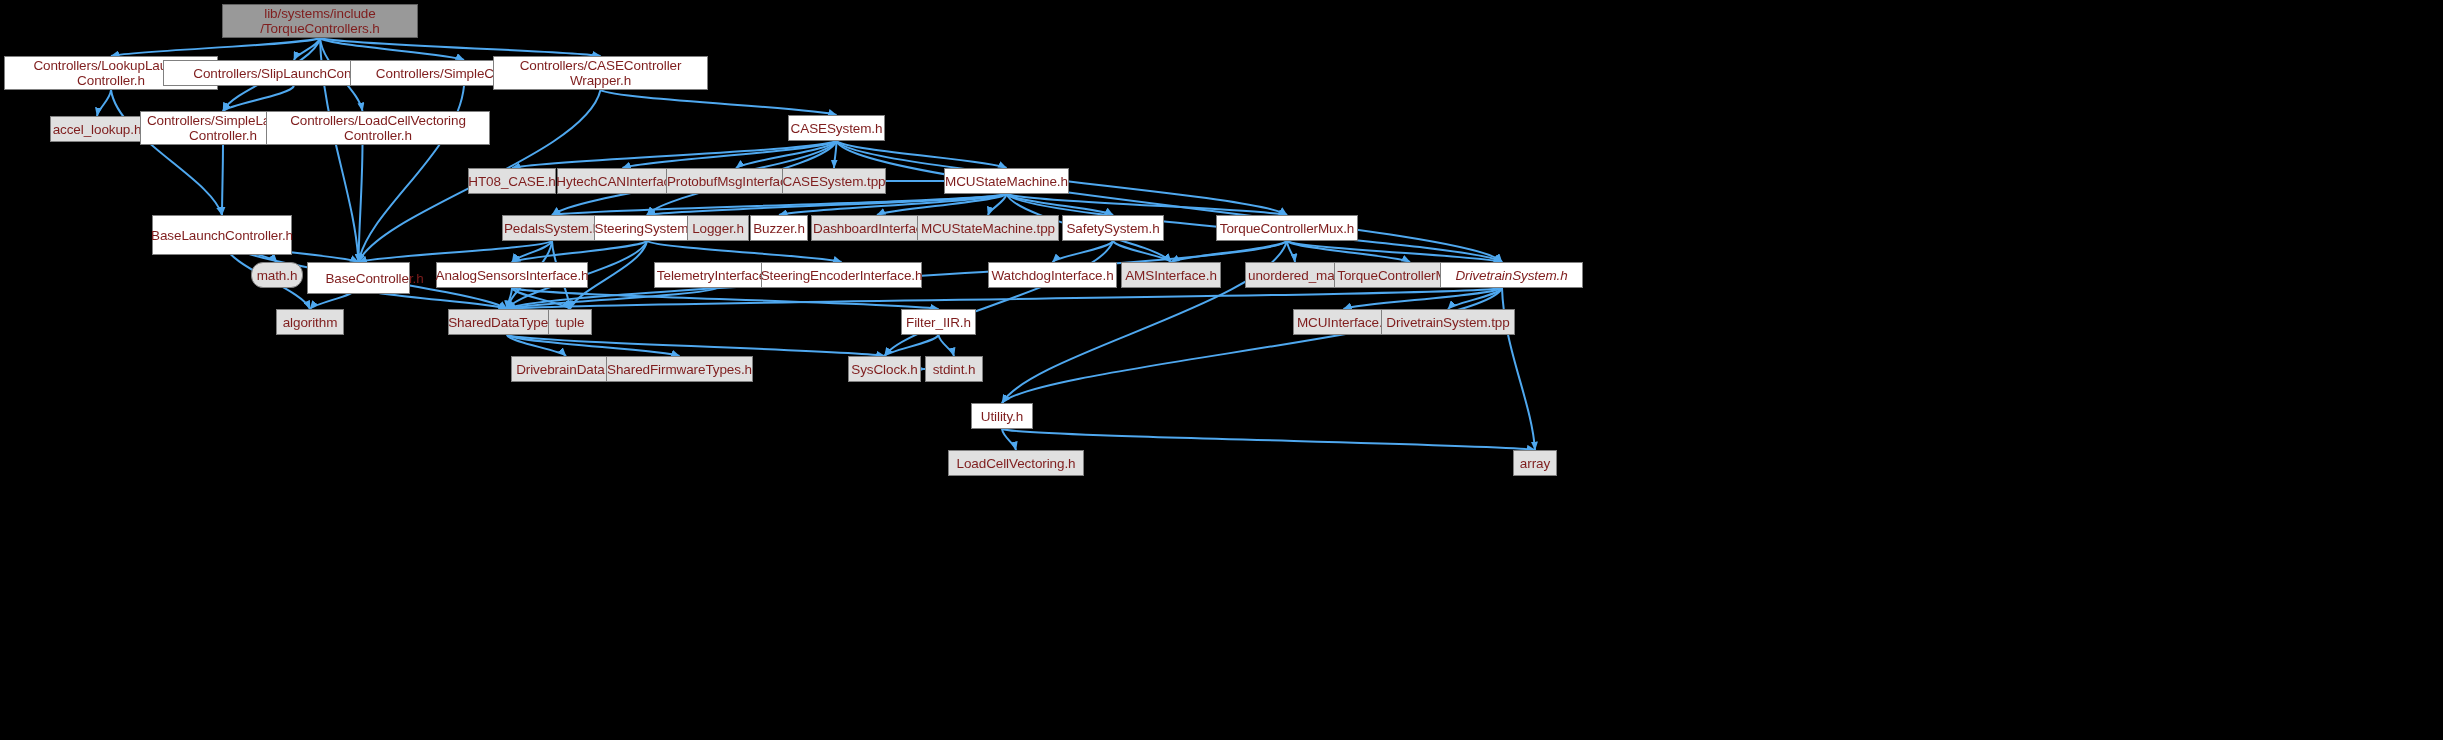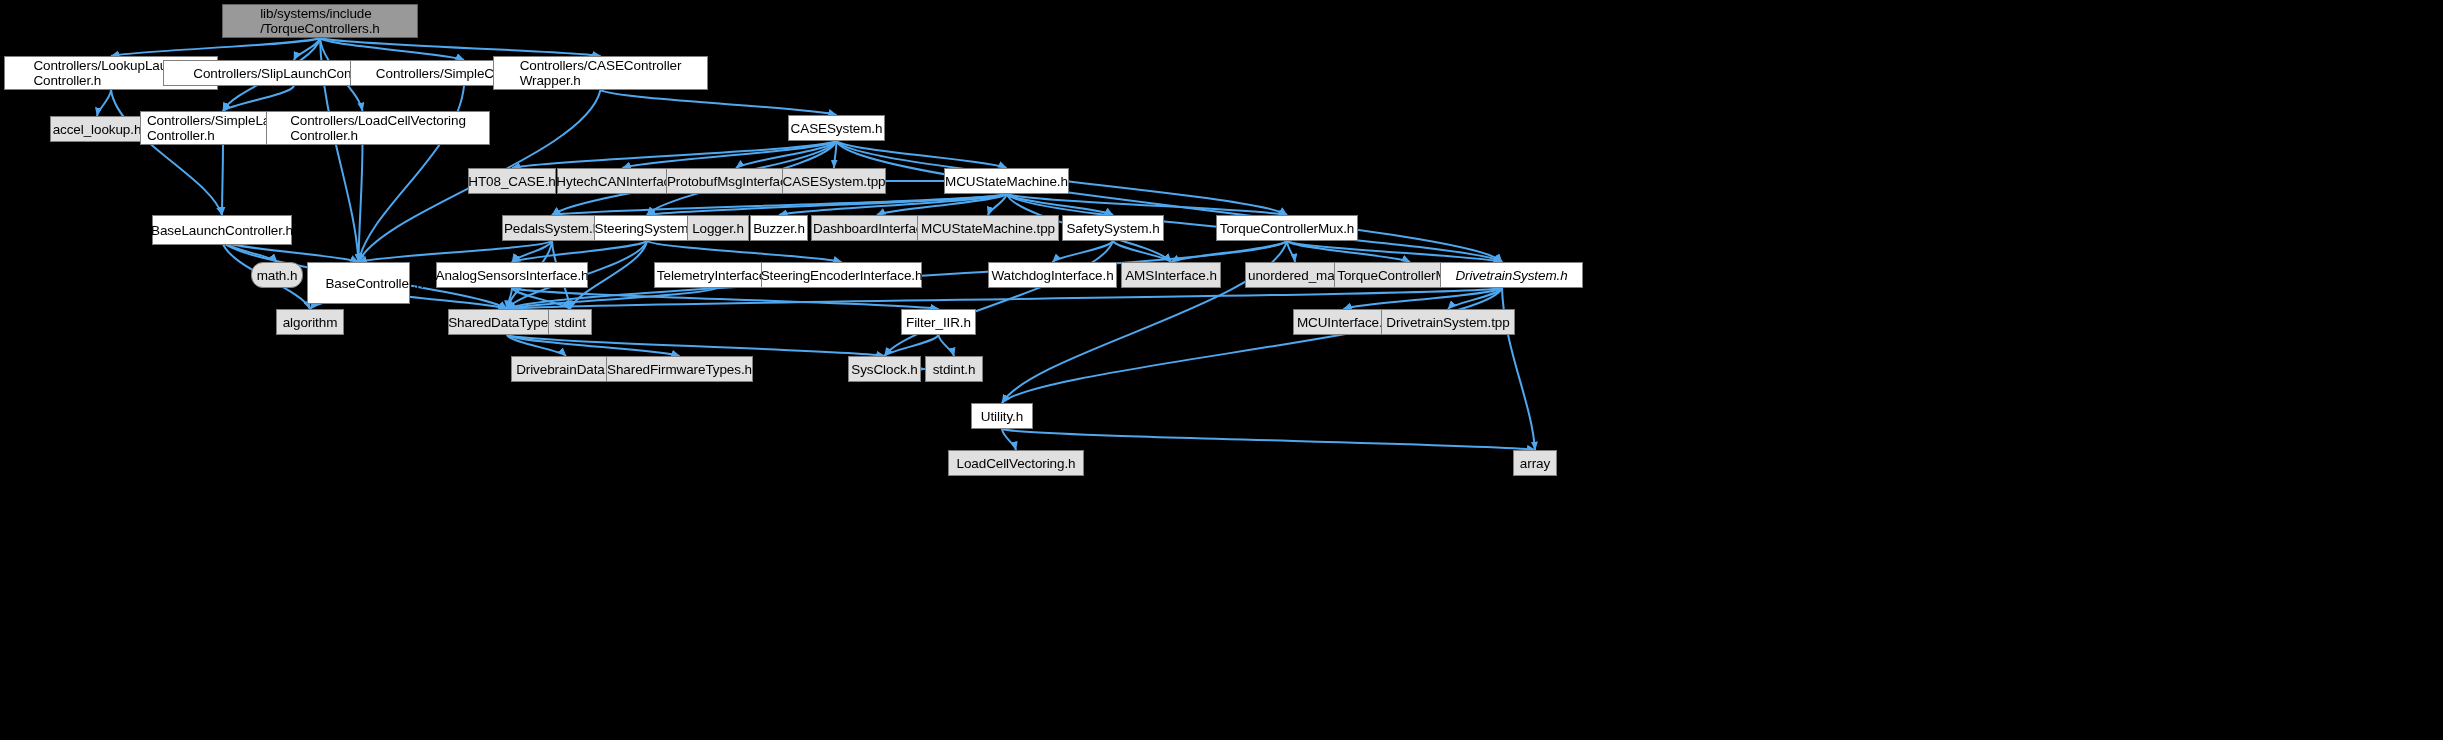--- a/index.html
+++ b/index.html
@@ -9,24 +9,24 @@
     background:#000;
     font-family:"Liberation Sans", sans-serif;
     overflow:hidden;
   }
   #edges{position:absolute;left:0;top:0;width:2443px;height:740px;}
   .node{
     position:absolute;
     box-sizing:border-box;
     border:1px solid #808080;
     background:#ffffff;
-    color:#000000;
+    color:#7f1d1d;
     font-size:13.5px;
     line-height:15px;
-    text-align:left;
+    text-align:center;
     display:flex;
     align-items:center;
     justify-content:center;
     white-space:pre-line;
     letter-spacing:-0.1px;
     z-index:5;
   }
   .node.grey{background:#e0e0e0;}
   .node.root{background:#999999;border-color:#606060;}
 </style>
@@ -125,47 +125,47 @@
       <div class="node" style="left: 163px; top: 60px; width: 262px; height: 26px;">Controllers/SlipLaunchController.h</div>
       <div class="node" style="left: 350px; top: 60px; width: 228px; height: 26px;">Controllers/SimpleController.h</div>
       <div class="node" style="left: 493px; top: 56px; width: 215px; height: 34px;">Controllers/CASEController
 Wrapper.h</div>
       <div class="node grey" style="left: 50px; top: 116px; width: 94px; height: 26px;">accel_lookup.h</div>
       <div class="node" style="left: 140px; top: 111px; width: 166px; height: 34px;">Controllers/SimpleLaunch
 Controller.h</div>
       <div class="node" style="left: 266px; top: 111px; width: 224px; height: 34px;">Controllers/LoadCellVectoring
 Controller.h</div>
       <div class="node" style="left: 788px; top: 115px; width: 97px; height: 26px;">CASESystem.h</div>
-      <div class="node" style="left: 152px; top: 215px; width: 140px; height: 30px;">BaseLaunchController.h</div>
+      <div class="node" style="left: 152px; top: 215px; width: 140px; height: 40px;">BaseLaunchController.h</div>
       <div class="node grey" style="left: 468px; top: 168px; width: 88px; height: 26px;">HT08_CASE.h</div>
       <div class="node grey" style="left: 557px; top: 168px; width: 131px; height: 26px;">HytechCANInterface.h</div>
       <div class="node grey" style="left: 666px; top: 168px; width: 140px; height: 26px;">ProtobufMsgInterface.h</div>
       <div class="node grey" style="left: 782px; top: 168px; width: 104px; height: 26px;">CASESystem.tpp</div>
       <div class="node" style="left: 944px; top: 168px; width: 125px; height: 26px;">MCUStateMachine.h</div>
       <div class="node grey" style="left: 502px; top: 215px; width: 100px; height: 26px;">PedalsSystem.h</div>
       <div class="node" style="left: 594px; top: 215px; width: 106px; height: 26px;">SteeringSystem.h</div>
       <div class="node grey" style="left: 687px; top: 215px; width: 62px; height: 26px;">Logger.h</div>
       <div class="node" style="left: 750px; top: 215px; width: 58px; height: 26px;">Buzzer.h</div>
       <div class="node grey" style="left: 811px; top: 215px; width: 132px; height: 26px;">DashboardInterface.h</div>
       <div class="node grey" style="left: 917px; top: 215px; width: 142px; height: 26px;">MCUStateMachine.tpp</div>
       <div class="node" style="left: 1062px; top: 215px; width: 102px; height: 26px;">SafetySystem.h</div>
       <div class="node" style="left: 1216px; top: 215px; width: 142px; height: 26px;">TorqueControllerMux.h</div>
       <div class="node grey" style="left: 251px; top: 262px; width: 52px; height: 26px; border-radius: 12px;">math.h</div>
-      <div class="node" style="left: 307px; top: 262px; width: 103px; height: 42px; padding-left: 32px;">BaseController.h</div>
+      <div class="node" style="left: 307px; top: 262px; width: 103px; height: 32px; padding-left: 32px;">BaseController.h</div>
       <div class="node" style="left: 436px; top: 262px; width: 152px; height: 26px;">AnalogSensorsInterface.h</div>
       <div class="node" style="left: 654px; top: 262px; width: 126px; height: 26px;">TelemetryInterface.h</div>
       <div class="node" style="left: 761px; top: 262px; width: 161px; height: 26px;">SteeringEncoderInterface.h</div>
       <div class="node" style="left: 988px; top: 262px; width: 129px; height: 26px;">WatchdogInterface.h</div>
       <div class="node grey" style="left: 1121px; top: 262px; width: 100px; height: 26px;">AMSInterface.h</div>
       <div class="node grey" style="left: 1245px; top: 262px; width: 100px; height: 26px;">unordered_map</div>
       <div class="node grey" style="left: 1334px; top: 262px; width: 152px; height: 26px;">TorqueControllerMux.tpp</div>
       <div class="node" style="left: 1440px; top: 262px; width: 143px; height: 26px; font-style: italic;">DrivetrainSystem.h</div>
       <div class="node grey" style="left: 276px; top: 309px; width: 68px; height: 26px;">algorithm</div>
       <div class="node grey" style="left: 448px; top: 309px; width: 118px; height: 26px;">SharedDataTypes.h</div>
-      <div class="node grey" style="left: 548px; top: 309px; width: 44px; height: 26px;">stdint</div>
+      <div class="node grey" style="left: 548px; top: 309px; width: 44px; height: 26px;">tuple</div>
       <div class="node" style="left: 901px; top: 309px; width: 75px; height: 26px;">Filter_IIR.h</div>
       <div class="node grey" style="left: 1293px; top: 309px; width: 101px; height: 26px;">MCUInterface.h</div>
       <div class="node grey" style="left: 1381px; top: 309px; width: 134px; height: 26px;">DrivetrainSystem.tpp</div>
       <div class="node grey" style="left: 511px; top: 356px; width: 110px; height: 26px;">DrivebrainData.h</div>
       <div class="node grey" style="left: 606px; top: 356px; width: 147px; height: 26px;">SharedFirmwareTypes.h</div>
       <div class="node grey" style="left: 848px; top: 356px; width: 73px; height: 26px;">SysClock.h</div>
       <div class="node grey" style="left: 925px; top: 356px; width: 58px; height: 26px;">stdint.h</div>
       <div class="node" style="left: 971px; top: 403px; width: 62px; height: 26px;">Utility.h</div>
       <div class="node grey" style="left: 948px; top: 450px; width: 136px; height: 26px;">LoadCellVectoring.h</div>
       <div class="node grey" style="left: 1513px; top: 450px; width: 44px; height: 26px;">array</div>

